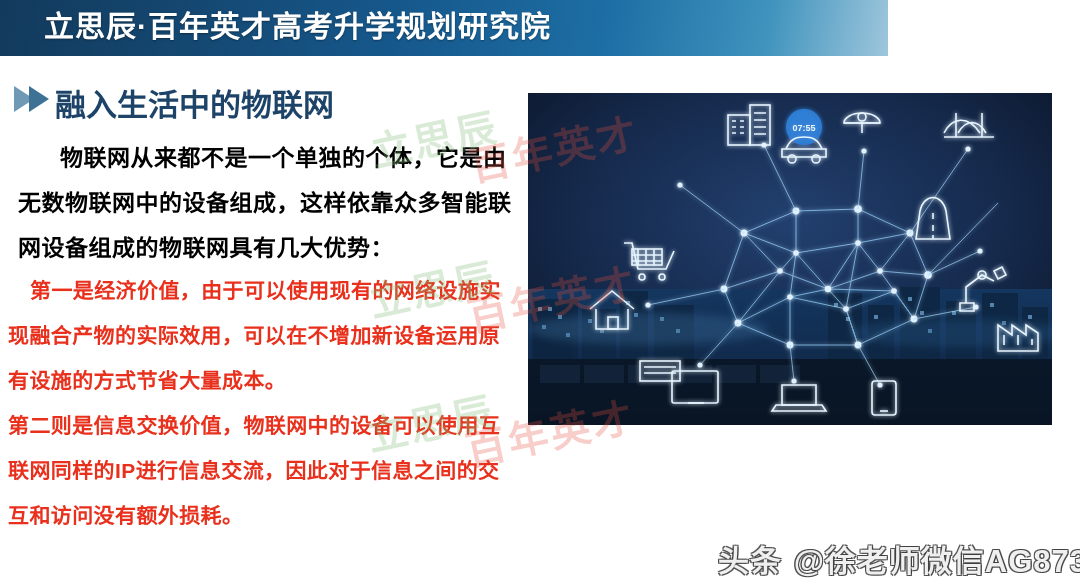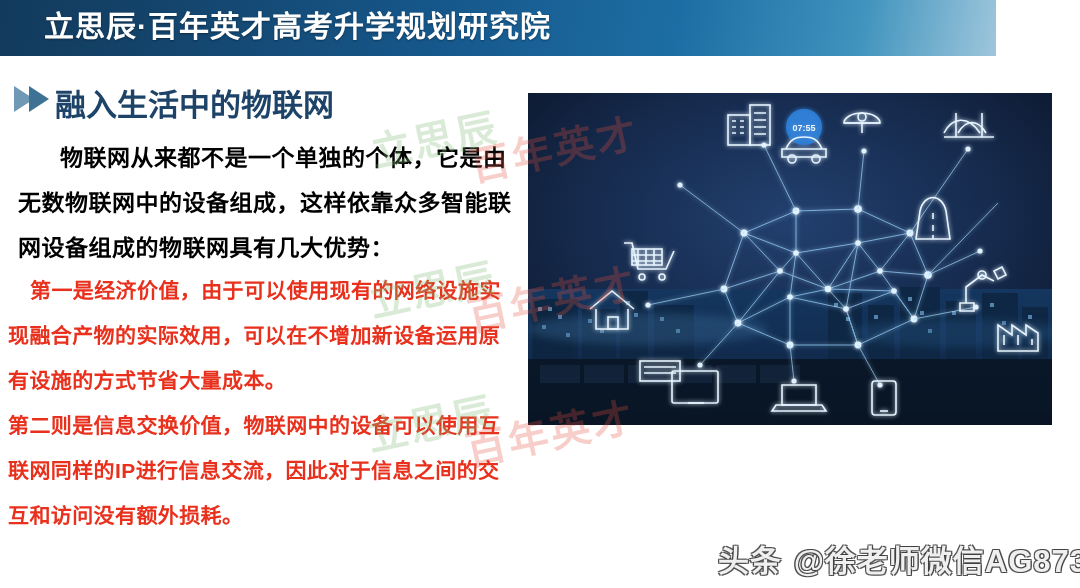--- a/index.html
+++ b/index.html
@@ -17,21 +17,21 @@
     height: 588px;
     overflow: hidden;
     background: #ffffff;
   }
 
   
   #header-bar {
     position: absolute;
     left: 0;
     top: 0;
-    width: 996px;
+    width: 888px;
     height: 56px;
     background: linear-gradient(100deg,
         #123a5c 0%,
         #14456d 18%,
         #16588c 45%,
         #1d6ea4 68%,
         #3f93bd 86%,
         #9ec6dc 100%);
     text-decoration: underline;
   }

